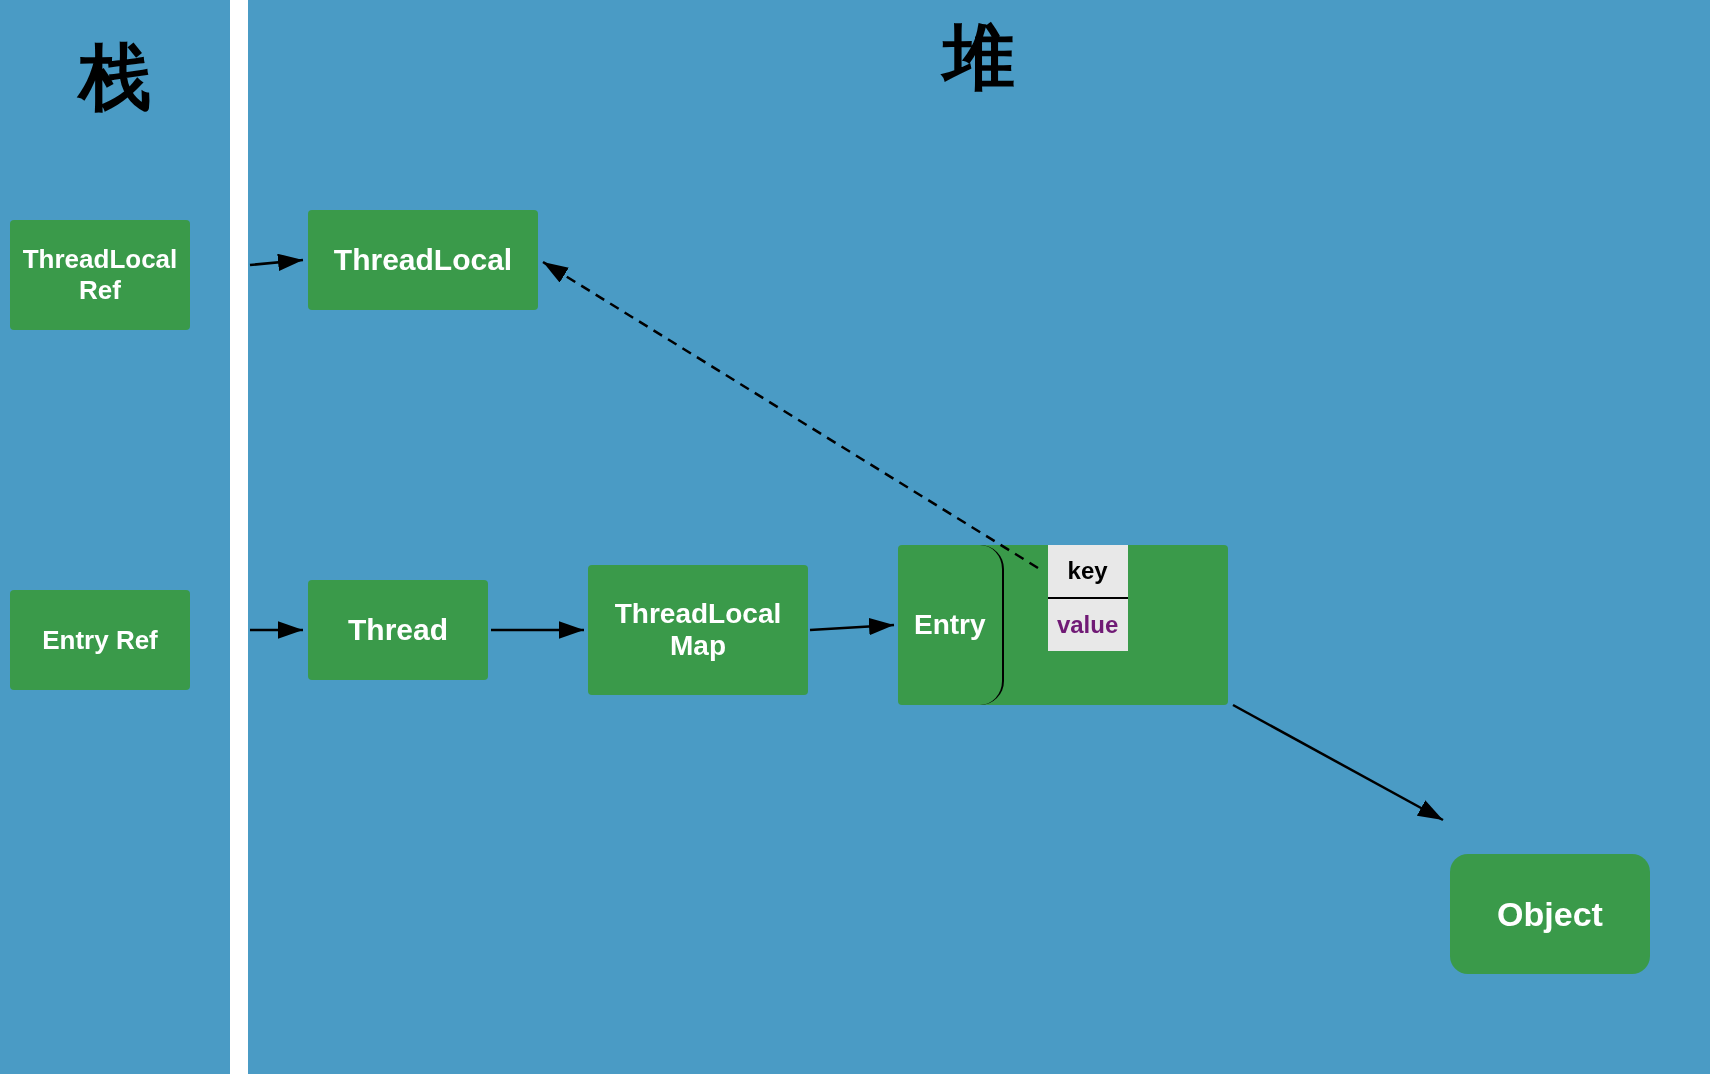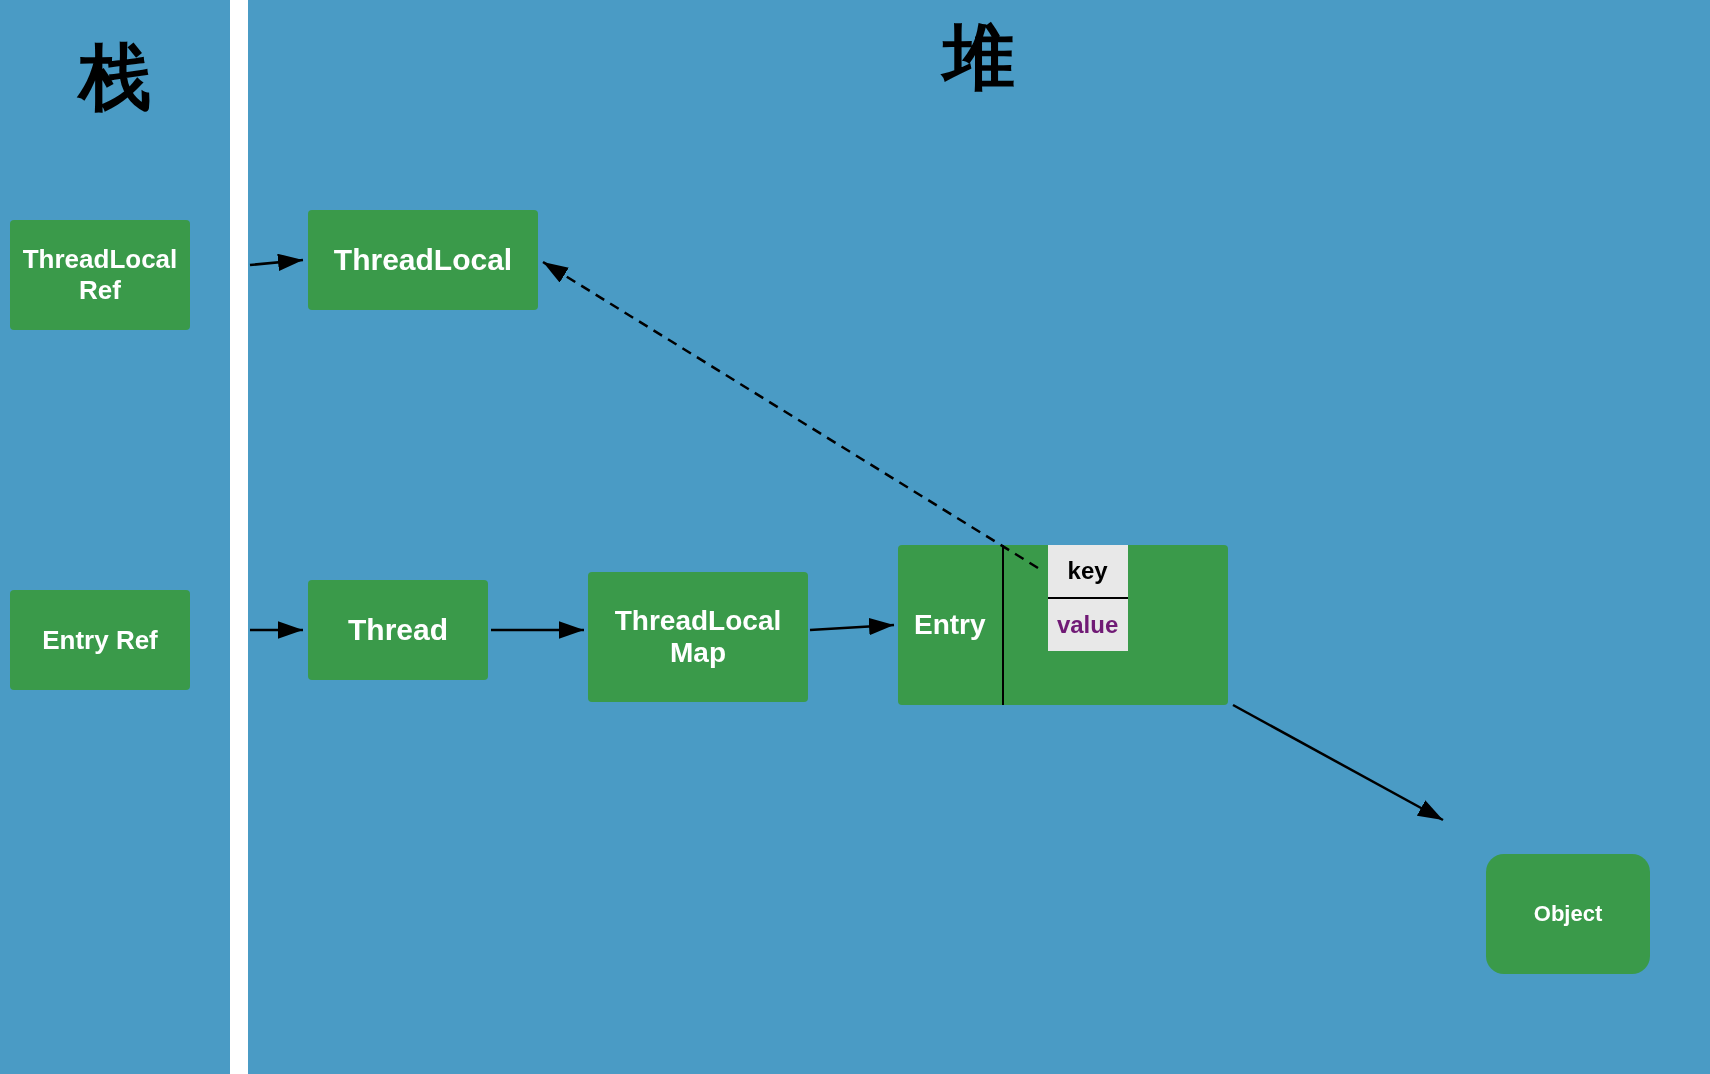--- a/index.html
+++ b/index.html
@@ -105,20 +105,21 @@
 
     .entry-label {
       color: white;
       font-size: 28px;
       font-weight: bold;
       padding: 18px 16px;
       display: flex;
       align-items: center;
       justify-content: center;
       border-right: 2px solid #000;
+      border-radius: 24px;
     }
 
     .entry-kv {
       display: flex;
       flex-direction: column;
       margin-left: 44px;
     }
 
     .entry-key {
       color: #000;
@@ -192,39 +193,39 @@
       <div class="heap-title">堆</div>
 
       <div class="green-box" style="left: 60px; top: 580px; width: 180px; height: 100px; font-size: 30px;">
         <span>Thread</span>
       </div>
 
       <div class="green-box" style="left: 60px; top: 210px; width: 230px; height: 100px; font-size: 30px;">
         <span>ThreadLocal</span>
       </div>
 
-      <div class="green-box" style="left: 340px; top: 565px; width: 220px; height: 130px; font-size: 28px; margin-top: 7px;">
+      <div class="green-box" style="left: 340px; top: 565px; width: 220px; height: 130px; font-size: 28px;">
         <span>ThreadLocal Map</span>
       </div>
 
       <div class="entry-box" style="left: 650px; top: 545px; width: 330px; height: 160px;">
         <div class="entry-label">
           <span>Entry</span>
         </div>
         <div class="entry-kv">
           <div class="entry-key">
             <span>key</span>
           </div>
           <div class="entry-value">
             <span>value</span>
           </div>
         </div>
       </div>
 
-      <div class="green-box-rounded" style="right: 60px; bottom: 100px; width: 164px; height: 120px; font-size: 22px; position: absolute;">
+      <div class="green-box-rounded" style="right: 60px; bottom: 100px; width: 200px; height: 120px; font-size: 34px; position: absolute;">
         <span>Object</span>
       </div>
 
       <svg class="svg-overlay">
 
         <defs>
           <marker id="arrowhead" markerWidth="10" markerHeight="7" refX="10" refY="3.5" orient="auto">
             <polygon points="0 0, 10 3.5, 0 7" fill="#000"></polygon>
           </marker>
           <marker id="arrowhead-dotted" markerWidth="10" markerHeight="7" refX="10" refY="3.5" orient="auto">

